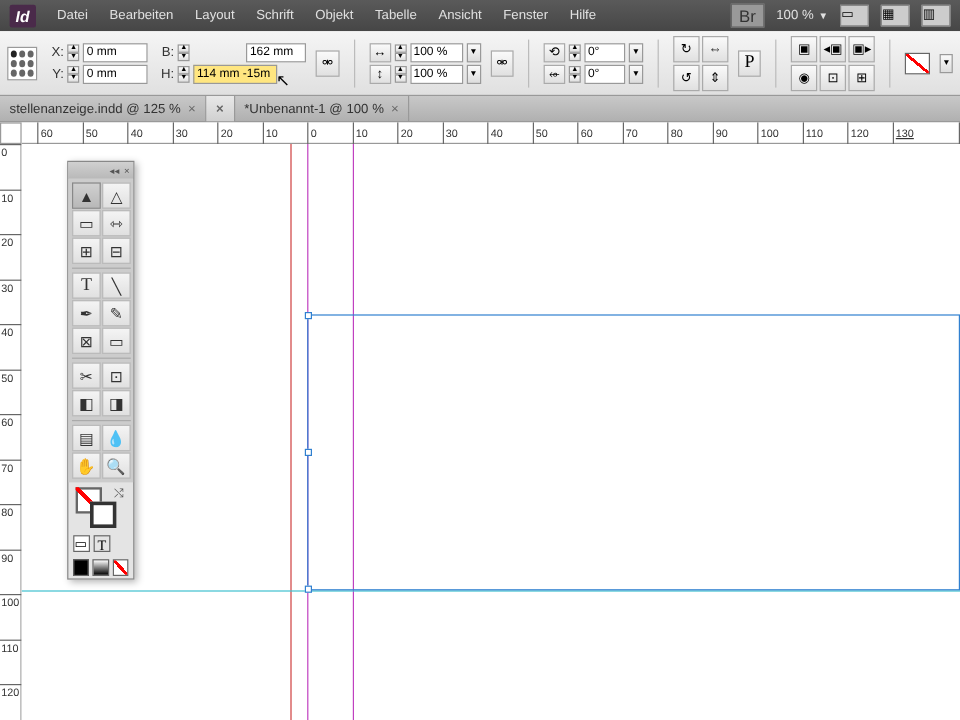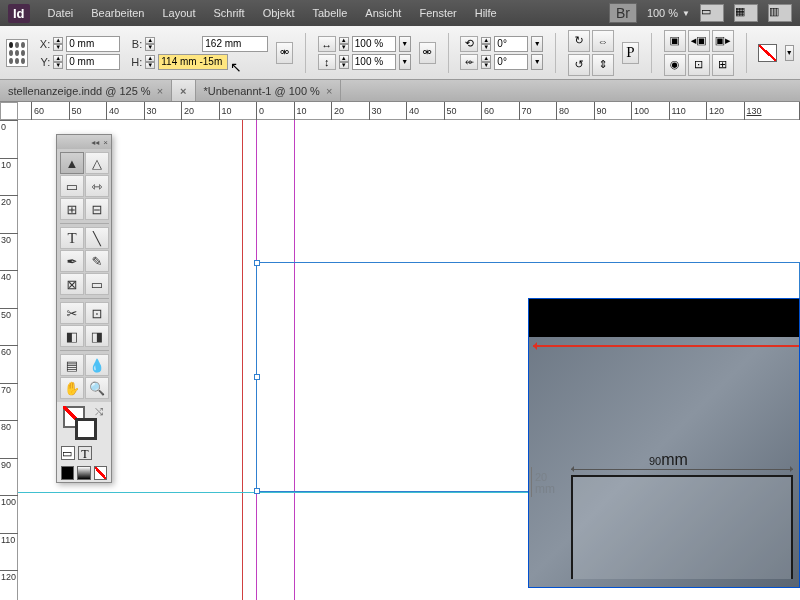--- a/index.html
+++ b/index.html
@@ -1,18 +1,18 @@
 <!DOCTYPE html>
 <html><head>
 <meta charset="utf-8">
 <style>
 *{margin:0;padding:0;box-sizing:border-box;font-family:Tahoma,Arial,sans-serif;font-size:11px;user-select:none}
 body{background:#e8e8e8;overflow:hidden;width:800px;height:600px}
 .menubar{height:26px;background:linear-gradient(#5a5a5a,#464646);display:flex;align-items:center;padding:0 8px;gap:18px}
-.id-logo{background:#4a2a4a;color:#fff;padding:2px 5px;font-weight:bold;font-size:13px;border-radius:2px}
+.id-logo{background:#4a2a4a;color:#fff;padding:2px 5px;font-weight:bold;font-size:13px;font-style:italic;border-radius:2px}
 .menu-item{color:#e0e0e0;cursor:pointer}
 .menu-right{margin-left:auto;display:flex;align-items:center;gap:10px}
 .br-box{background:#999;color:#333;padding:1px 6px;border:1px solid #666;font-size:14px}
 .zoom-top{color:#e0e0e0;display:flex;align-items:center;gap:4px}
 .workspace-icon{width:24px;height:18px;background:#ccc;border:1px solid #888}
 .ctrl-bar{height:54px;background:linear-gradient(#f5f5f5,#e0e0e0);border-bottom:1px solid #999;display:flex;align-items:center;padding:2px 6px;gap:8px}
 .ref-point{width:28px;height:28px;border:1px solid #999;display:grid;grid-template-columns:repeat(3,1fr);grid-template-rows:repeat(3,1fr);gap:2px;padding:2px;background:#fff}
 .ref-point span{background:#666;border-radius:50%}
 .ref-point span.sel{background:#222}
 .field-group{display:flex;flex-direction:column;gap:2px}
@@ -130,21 +130,21 @@
       <input class="num-input" style="width: 54px;" value="0 mm">
     </div>
   </div>
   <div class="field-group">
     <div class="field-row">
       <span class="lbl">B:</span>
       <div class="spinner">
           <div class="spin-btn">▲</div>
           <div class="spin-btn">▼</div>
         </div>
-      <input class="num-input" style="width: 66px; margin-left: 44px;" value="162 mm">
+      <input class="num-input" style="width: 50px; margin-left: 44px;" value="162 mm">
     </div>
     <div class="field-row">
       <span class="lbl">H:</span>
       <div class="spinner">
           <div class="spin-btn">▲</div>
           <div class="spin-btn">▼</div>
         </div>
       <input class="num-input hl" style="width: 70px;" value="114 mm -15m">
     </div>
   </div>
@@ -282,29 +282,20 @@
     <div class="guide-v-mag" style="left:238px"></div>
     <div class="guide-v-mag" style="left:276px"></div>
     <div class="guide-h-cyan" style="top:372px"></div>
 
     <div class="sel-box" style="left:238px;top:142px;width:544px;height:230px">
       <div class="sel-handle" style="left:-3px;top:-3px"></div>
       <div class="sel-handle" style="left:-3px;top:50%;margin-top:-3px"></div>
       <div class="sel-handle" style="left:-3px;bottom:-3px"></div>
     </div>
 
-    <div class="image-obj">
-      <div class="black-bar"></div>
-      <div class="red-line"></div>
-      <div class="dim-90"><span>90</span><span class="unit">mm</span></div>
-      <div class="dim-20"><span>20</span><span class="unit">mm</span></div>
-      <div class="dim-line-h"></div>
-      <div class="dim-line-v"></div>
-      <div class="inner-rect"></div>
-    </div>
 
     <div class="tools-panel">
       <div class="tools-header">
         <span class="panel-collapse">◂◂</span>
         <span class="panel-collapse">×</span>
       </div>
       <div class="tools-grid">
         <div class="tool active">▲</div>
         <div class="tool">△</div>
         <div class="tool">▭</div>

